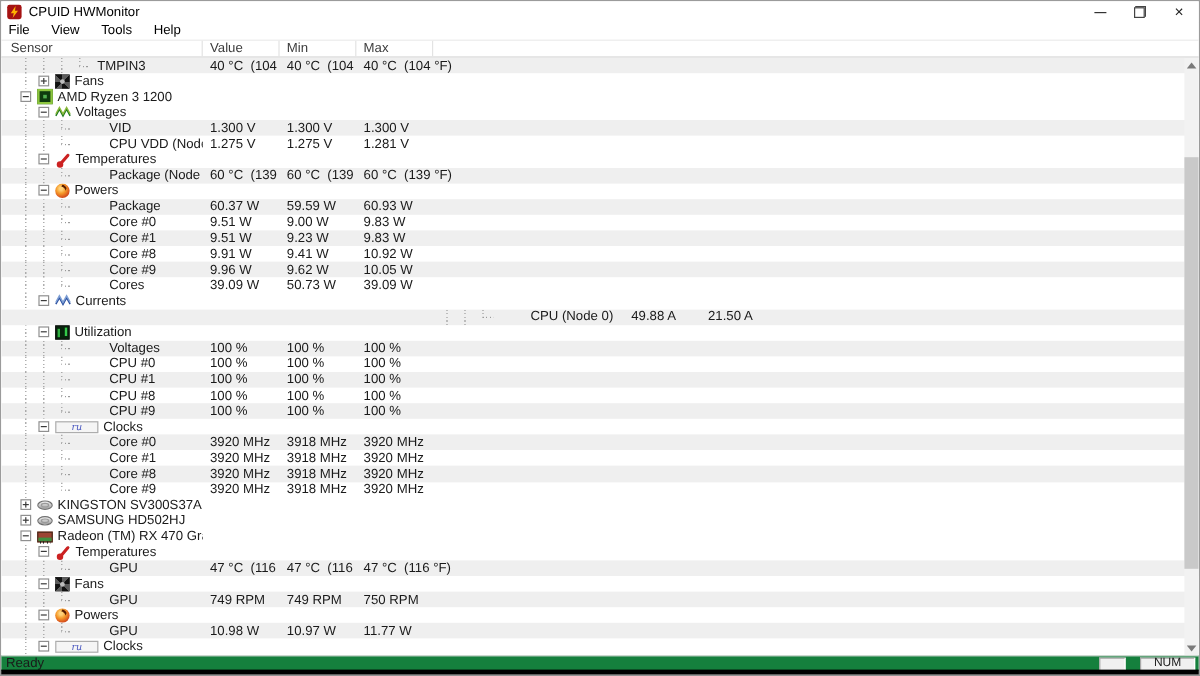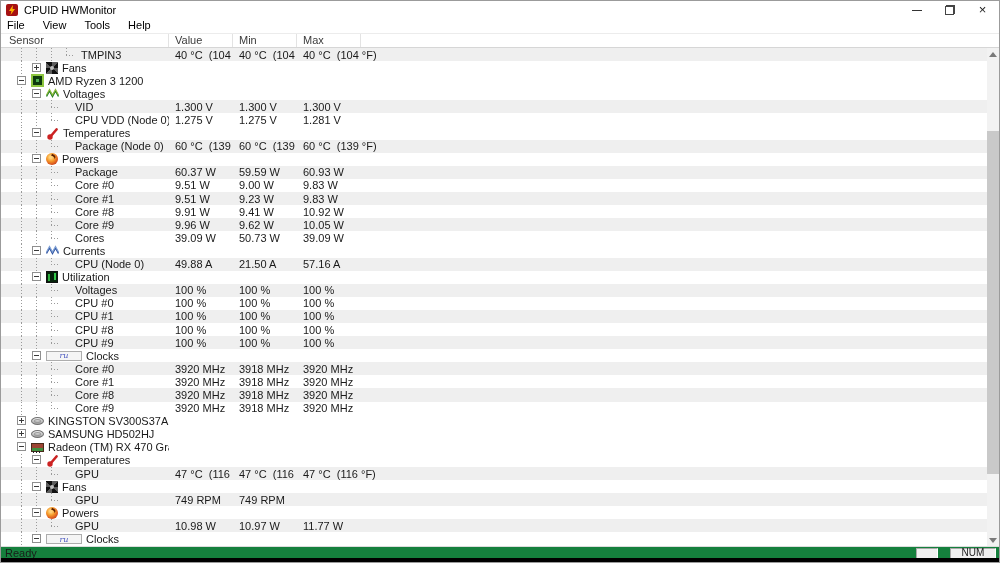--- a/index.html
+++ b/index.html
@@ -27,42 +27,42 @@
   .menu-item:first-child { padding-left:6px; }
   
   .colhead { height:15px; display:flex; background:#fff; border-bottom:1px solid #d6d6d6; border-top:1px solid #ececec; position:relative; z-index:3; }
   .hcell { border-right:1px solid #e3e3e3; color:#3c3c3c; line-height:13px; white-space:nowrap; overflow:hidden; }
   .h-sensor { width:168px; padding-left:8px; }
   .h-value, .h-min, .h-max { width:64px; padding-left:6px; }
   .h-fill { flex:1; border-right:none; }
   
   .tree { position:relative; height:498px; background:#fff; overflow:hidden; }
   .trow { height:13.105px; display:flex; align-items:stretch; }
-  .trow.stripe { background:#efefef; }
+  .trow.stripe { background:#efefef;justify-content:center; }
   .cell { display:flex; align-items:center; white-space:pre; overflow:hidden; }
   .c-sensor { width:168px; }
   .c-value, .c-min { width:64px; padding-left:6px; }
   .c-max { flex:1; padding-left:6px; }
   .c-sensor { padding-left:13px; }
   .lbl { white-space:pre; }
   
   .slot { width:15px; height:100%; position:relative; flex:none; }
   .slot.v::before { content:''; position:absolute; left:7px; top:0; bottom:0; width:1px;
     background:repeating-linear-gradient(to bottom,#9a9a9a 0 1px,transparent 1px 3px); }
   .slot.L::before { content:''; position:absolute; left:7px; top:0; bottom:50%; width:1px;
     background:repeating-linear-gradient(to bottom,#9a9a9a 0 1px,transparent 1px 3px); }
   .slot.L::after { content:''; position:absolute; left:7px; top:50%; height:1px; width:9px;
     background:repeating-linear-gradient(to right,#9a9a9a 0 1px,transparent 1px 3px); }
   .ebox { position:absolute; left:3px; top:50%; margin-top:-5px; width:9px; height:9px;
     border:1px solid #8f8f8f; background:#fff; }
   .ebox::before { content:''; position:absolute; left:1px; right:1px; top:50%; height:1px; margin-top:-0.5px; background:#3a3a3a; }
   .ebox.plus::after { content:''; position:absolute; top:1px; bottom:1px; left:50%; width:1px; margin-left:-0.5px; background:#3a3a3a; }
   
   .lbl.cat { margin-left:4px; }
-  .lbl.leaf3 { margin-left:16px; }
+  .lbl.leaf3 { margin-left:32px; }
   .lbl.leaf4 { margin-left:7px; }
   
   .icon { flex:none; margin-left:2px; position:relative; display:inline-block; }
   .i-fan { width:12px; height:12px; background:#1c1c1c;
     background-image:conic-gradient(#5c5c5c 0 45deg,#111 0 90deg,#5c5c5c 0 135deg,#111 0 180deg,#5c5c5c 0 225deg,#111 0 270deg,#5c5c5c 0 315deg,#111 0 360deg); }
   .i-fan::after { content:''; position:absolute; left:4px; top:4px; width:4px; height:4px; border-radius:50%; background:#bdbdbd; }
   .i-cpu { width:13px; height:13px; border:2px solid #8dc63f; background:#0e3a0e; }
   .i-cpu::after { content:''; position:absolute; left:3px; top:3px; width:3px; height:3px; background:#4fae4f; }
   .i-wave { width:13px; height:13px; }
   .i-wave svg { display:block; }
@@ -245,21 +245,20 @@
               <polyline points="0.5,8 3.5,2.5 6.5,8 9.5,2.5 12.5,8" stroke="#7e9fd4" stroke-width="1.2" fill="none"></polyline>
             </svg></span><span class="lbl cat">Currents</span></div>
         <div class="cell c-value"></div>
         <div class="cell c-min"></div>
         <div class="cell c-max"></div>
       </div>
       <div class="trow stripe">
         <div class="cell c-sensor"><span class="slot v"></span><span class="slot v"></span><span class="slot L"></span><span class="lbl leaf3">CPU (Node 0)</span></div>
         <div class="cell c-value">49.88 A</div>
         <div class="cell c-min">21.50 A</div>
-        <div class="cell c-max">57.16 A</div>
       </div>
       <div class="trow">
         <div class="cell c-sensor"><span class="slot v"></span><span class="slot"><span class="ebox"></span></span><span class="icon i-util"></span><span class="lbl cat">Utilization</span></div>
         <div class="cell c-value"></div>
         <div class="cell c-min"></div>
         <div class="cell c-max"></div>
       </div>
       <div class="trow stripe">
         <div class="cell c-sensor"><span class="slot v"></span><span class="slot v"></span><span class="slot L"></span><span class="lbl leaf3">Voltages</span></div>
         <div class="cell c-value">100 %</div>
@@ -357,20 +356,21 @@
       <div class="trow">
         <div class="cell c-sensor"><span class="slot v"></span><span class="slot"><span class="ebox"></span></span><span class="icon i-fan"></span><span class="lbl cat">Fans</span></div>
         <div class="cell c-value"></div>
         <div class="cell c-min"></div>
         <div class="cell c-max"></div>
       </div>
       <div class="trow stripe">
         <div class="cell c-sensor"><span class="slot v"></span><span class="slot v"></span><span class="slot L"></span><span class="lbl leaf3">GPU</span></div>
         <div class="cell c-value">749 RPM</div>
         <div class="cell c-min">749 RPM</div>
+        <div class="cell c-max">750 RPM</div>
       </div>
       <div class="trow">
         <div class="cell c-sensor"><span class="slot v"></span><span class="slot"><span class="ebox"></span></span><span class="icon i-power"></span><span class="lbl cat">Powers</span></div>
         <div class="cell c-value"></div>
         <div class="cell c-min"></div>
         <div class="cell c-max"></div>
       </div>
       <div class="trow stripe">
         <div class="cell c-sensor"><span class="slot v"></span><span class="slot v"></span><span class="slot L"></span><span class="lbl leaf3">GPU</span></div>
         <div class="cell c-value">10.98 W</div>

